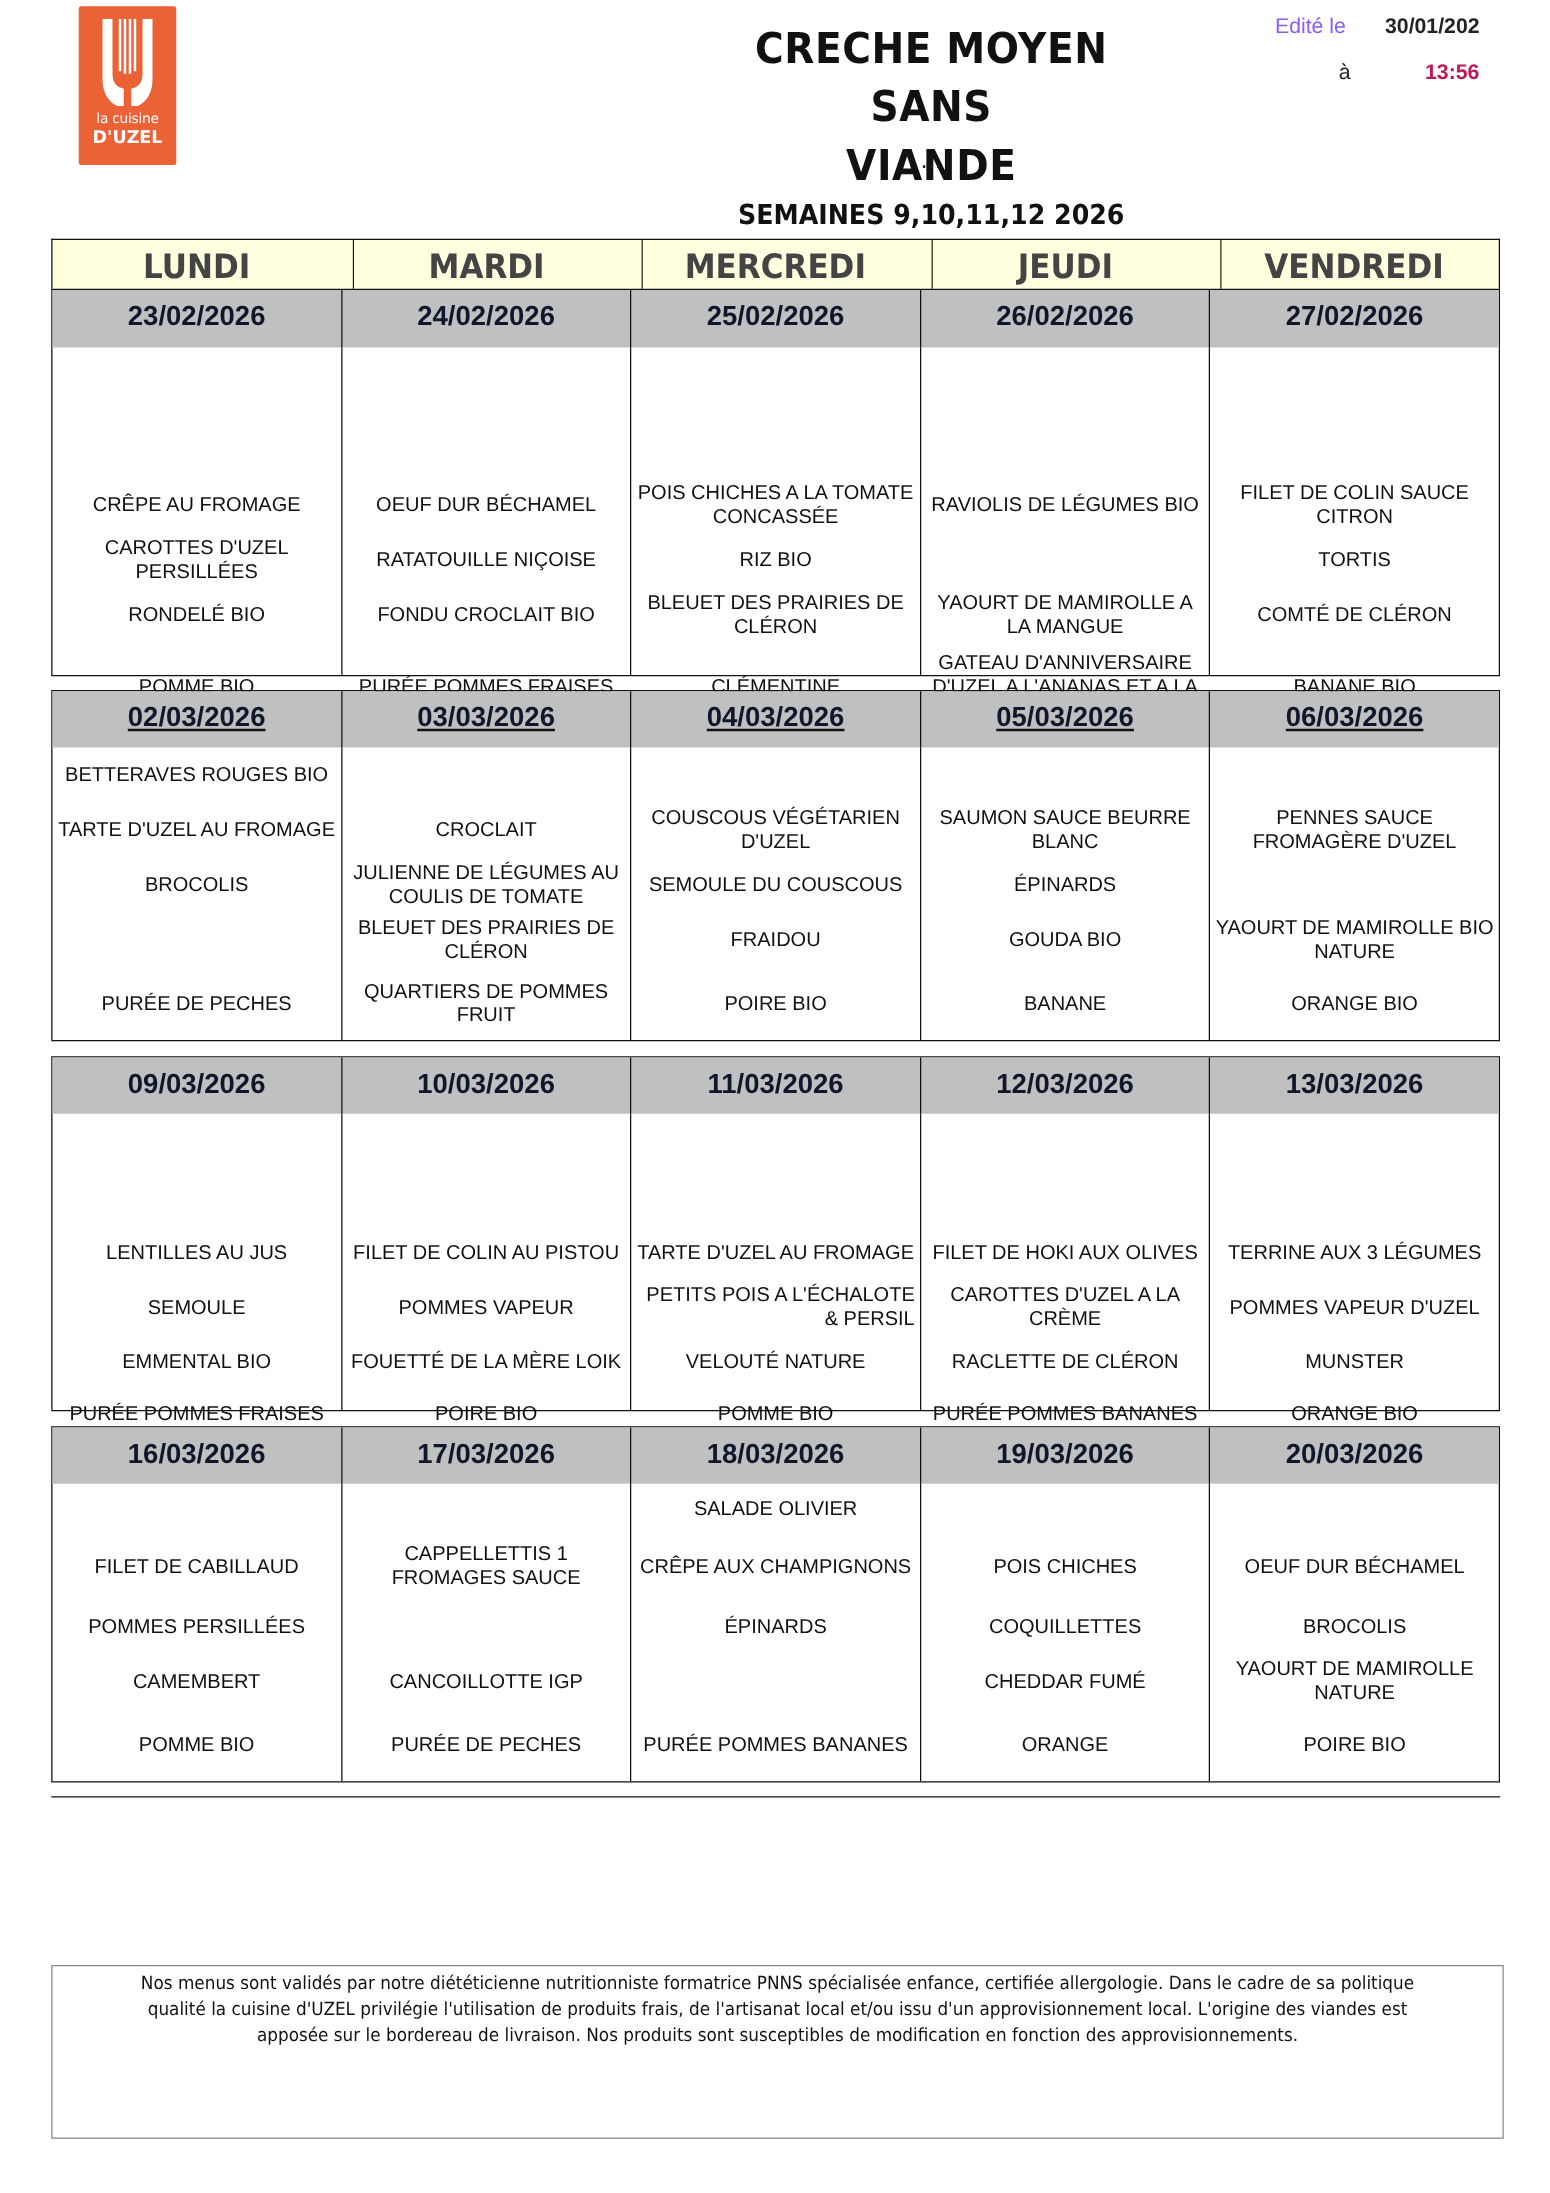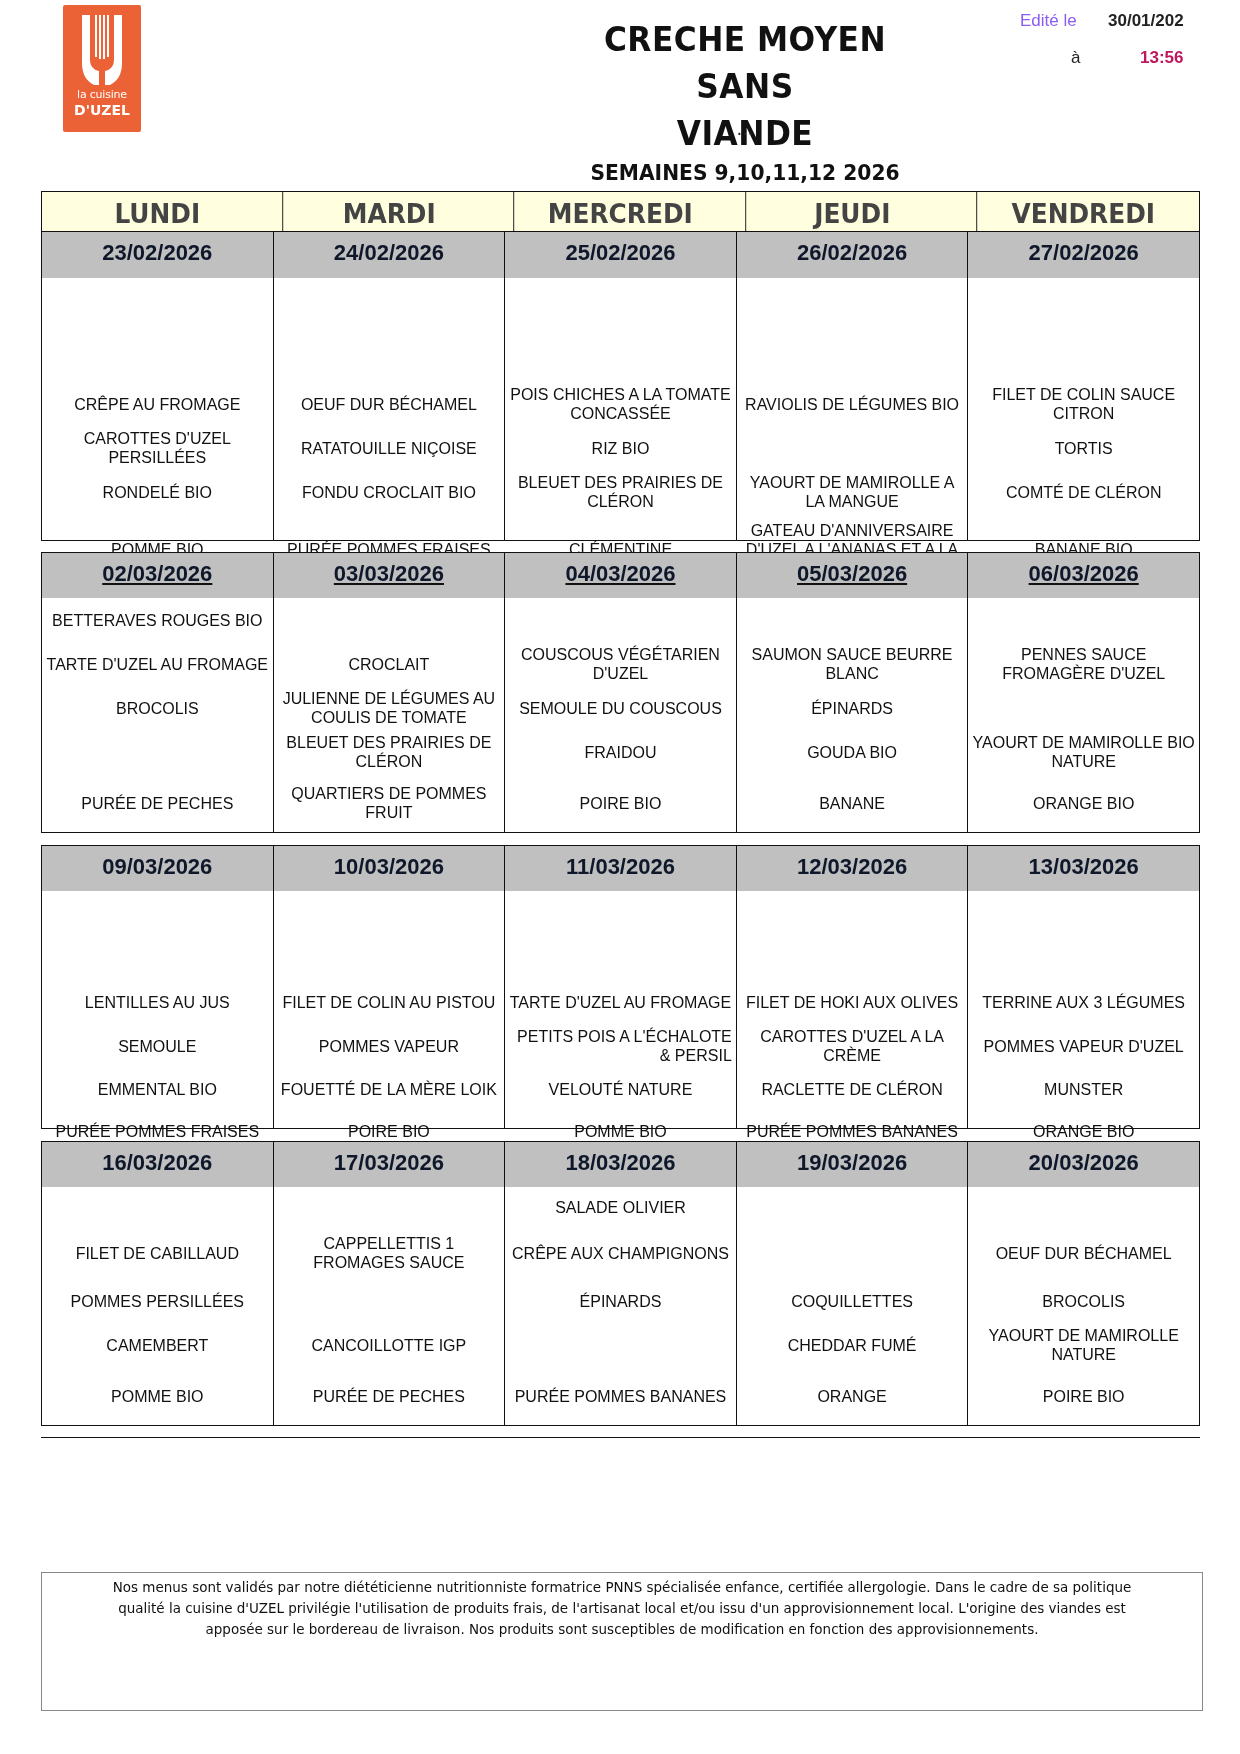--- a/index.html
+++ b/index.html
@@ -238,20 +238,21 @@
         </div>
         <div class="col">
           <div class="item" style="top: 0px; height: 40px;">SALADE OLIVIER</div>
           <div class="item" style="top: 40px; height: 52px;">CRÊPE AUX CHAMPIGNONS</div>
           <div class="item" style="top: 92px; height: 44px;">ÉPINARDS</div>
           <div class="item" style="top: 136px; height: 44px;"></div>
           <div class="item" style="top: 180px; height: 58px;">PURÉE POMMES BANANES</div>
         </div>
         <div class="col">
           <div class="item" style="top: 0px; height: 40px;"></div>
+          <div class="item" style="top: 40px; height: 52px;">POIS CHICHES</div>
           <div class="item" style="top: 92px; height: 44px;">COQUILLETTES</div>
           <div class="item" style="top: 136px; height: 44px;">CHEDDAR FUMÉ</div>
           <div class="item" style="top: 180px; height: 58px;">ORANGE</div>
         </div>
         <div class="col">
           <div class="item" style="top: 0px; height: 40px;"></div>
           <div class="item" style="top: 40px; height: 52px;">OEUF DUR BÉCHAMEL</div>
           <div class="item" style="top: 92px; height: 44px;">BROCOLIS</div>
           <div class="item" style="top: 136px; height: 44px;">YAOURT DE MAMIROLLE NATURE</div>
           <div class="item" style="top: 180px; height: 58px;">POIRE BIO</div>

